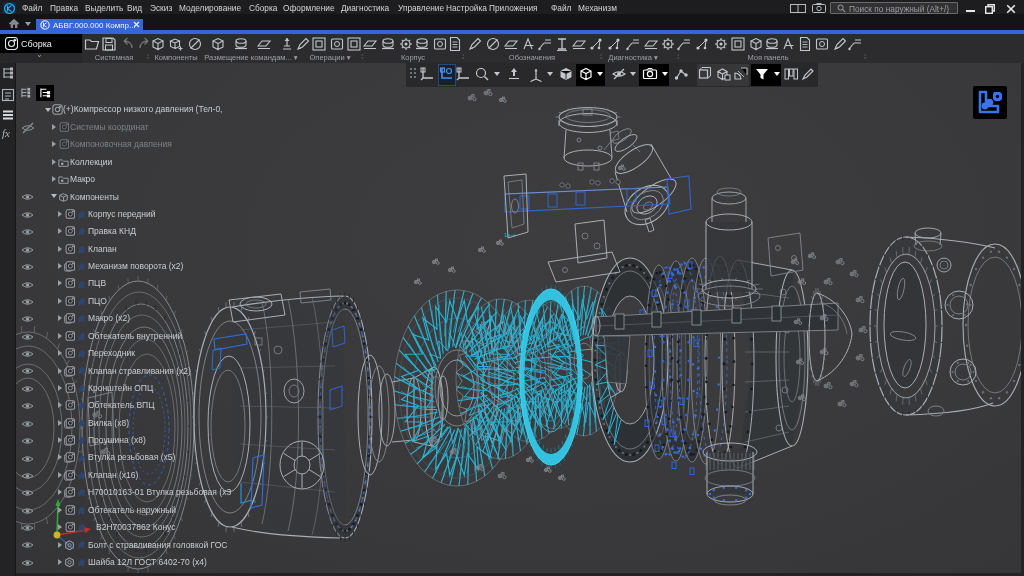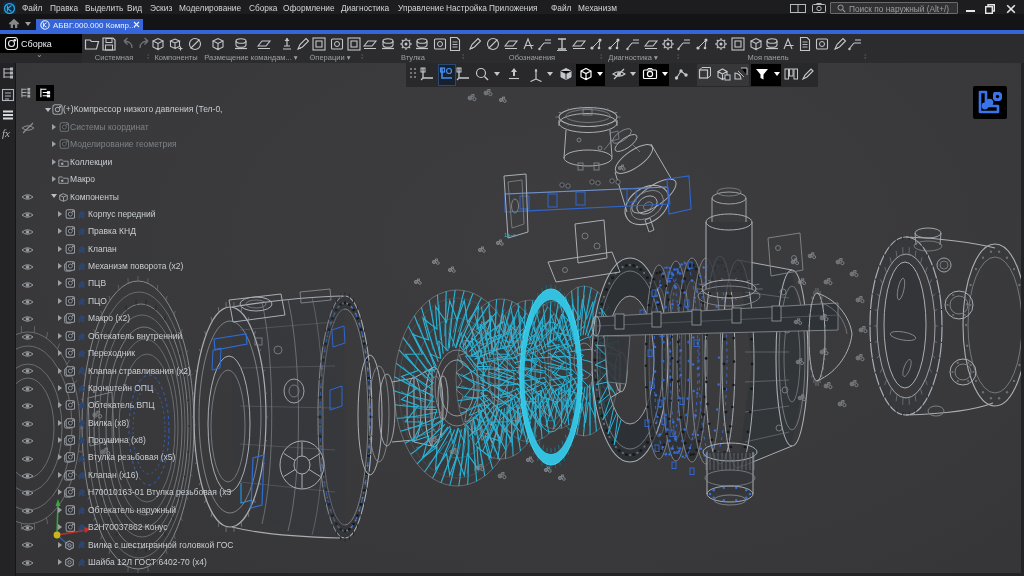--- a/index.html
+++ b/index.html
@@ -1734,21 +1734,21 @@
       <circle cx="7.5" cy="6" r="2.4" fill="none" stroke="#70757a" stroke-width="1"></circle>
       <circle cx="10.5" cy="3" r="1.1" fill="#70757a"></circle>
     </svg>
 <div class="ab tg" style="left:70px;top:122px">Системы координат</div>
 <div class="ab" style="left:52px;top:141px;width:0;height:0;border-top:3.5px solid transparent;border-bottom:3.5px solid transparent;border-left:4.5px solid #9aa0a5"></div>
 <svg class="ab" style="left:58px;top:139px" width="11" height="11" viewBox="0 0 13 13">
       <rect x="2.5" y="1" width="10" height="10" rx="2" fill="#2e2e30" stroke="#70757a" stroke-width="1.2"></rect>
       <circle cx="7.5" cy="6" r="2.4" fill="none" stroke="#70757a" stroke-width="1"></circle>
       <circle cx="10.5" cy="3" r="1.1" fill="#70757a"></circle>
     </svg>
-<div class="ab tg" style="left:70px;top:139px">Моделирование геометрия</div>
+<div class="ab tg" style="left:70px;top:139px">Компоновочная давления</div>
 <div class="ab" style="left:52px;top:159px;width:0;height:0;border-top:3.5px solid transparent;border-bottom:3.5px solid transparent;border-left:4.5px solid #9aa0a5"></div>
 <svg class="ab" style="left:58px;top:157px" width="11" height="11" viewBox="0 0 13 13">
       <path d="M1 3.5 L5 3.5 L6.5 5 L12 5 L12 11 L1 11 Z" fill="none" stroke="#9ea3a8" stroke-width="1.1"></path>
       <circle cx="5" cy="8" r="1.5" fill="#9ea3a8"></circle>
     </svg>
 <div class="ab tw" style="left:70px;top:157px">Коллекции</div>
 <div class="ab" style="left:52px;top:176px;width:0;height:0;border-top:3.5px solid transparent;border-bottom:3.5px solid transparent;border-left:4.5px solid #9aa0a5"></div>
 <svg class="ab" style="left:58px;top:174px" width="11" height="11" viewBox="0 0 13 13">
       <path d="M1 3.5 L5 3.5 L6.5 5 L12 5 L12 11 L1 11 Z" fill="none" stroke="#9ea3a8" stroke-width="1.1"></path>
       <circle cx="5" cy="8" r="1.5" fill="#9ea3a8"></circle>
@@ -2029,34 +2029,34 @@
     </svg>
 <div class="ab" style="left:58px;top:524px;width:0;height:0;border-top:3.5px solid transparent;border-bottom:3.5px solid transparent;border-left:4.5px solid #9aa0a5"></div>
 <svg class="ab" style="left:64px;top:522px" width="11" height="11" viewBox="0 0 13 13">
       <rect x="2.5" y="1" width="10" height="10" rx="2" fill="#2e2e30" stroke="#9ea3a8" stroke-width="1.2"></rect>
       <circle cx="7.5" cy="6" r="2.4" fill="none" stroke="#9ea3a8" stroke-width="1"></circle>
       <circle cx="10.5" cy="3" r="1.1" fill="#9ea3a8"></circle>
     </svg>
 <svg class="ab" style="left:77px;top:523px" width="9" height="10" viewBox="0 0 10 11">
       <path d="M5.5 1 L9 4.5 L6.5 5 L8 8 L7 9 L4.5 6.5 L2.5 9.5 L2 5 Z" fill="#2b4470" stroke="#365080" stroke-width="0.5"></path>
     </svg>
-<div class="ab tw" style="left:88px;top:522px">В2Н70037862 Конус</div>
+<div class="ab tw" style="left:96px;top:522px">В2Н70037862 Конус</div>
 <svg class="ab" style="left:21px;top:540px" width="13" height="10" viewBox="0 0 13 10">
       <path d="M1 5 Q6.5 0.5 12 5 Q6.5 9.5 1 5 Z" fill="none" stroke="#969ba0" stroke-width="1"></path>
       <circle cx="6.5" cy="5" r="1.8" fill="#969ba0"></circle>
     </svg>
 <div class="ab" style="left:58px;top:542px;width:0;height:0;border-top:3.5px solid transparent;border-bottom:3.5px solid transparent;border-left:4.5px solid #9aa0a5"></div>
 <svg class="ab" style="left:64px;top:540px" width="11" height="11" viewBox="0 0 13 13">
       <path d="M6.5 1 L11 3.5 L11 9 L6.5 11.5 L2 9 L2 3.5 Z" fill="none" stroke="#9ea3a8" stroke-width="1.2"></path>
       <circle cx="6.5" cy="6.3" r="2" fill="none" stroke="#9ea3a8" stroke-width="1"></circle>
     </svg>
 <svg class="ab" style="left:77px;top:540px" width="9" height="10" viewBox="0 0 10 11">
       <path d="M5.5 1 L9 4.5 L6.5 5 L8 8 L7 9 L4.5 6.5 L2.5 9.5 L2 5 Z" fill="#2b4470" stroke="#365080" stroke-width="0.5"></path>
     </svg>
-<div class="ab tw" style="left:88px;top:540px">Вилка с шестигранной головкой ГОС</div>
+<div class="ab tw" style="left:88px;top:540px">Болт с стравливания головкой ГОС</div>
 <svg class="ab" style="left:21px;top:558px" width="13" height="10" viewBox="0 0 13 10">
       <path d="M1 5 Q6.5 0.5 12 5 Q6.5 9.5 1 5 Z" fill="none" stroke="#969ba0" stroke-width="1"></path>
       <circle cx="6.5" cy="5" r="1.8" fill="#969ba0"></circle>
     </svg>
 <div class="ab" style="left:58px;top:559px;width:0;height:0;border-top:3.5px solid transparent;border-bottom:3.5px solid transparent;border-left:4.5px solid #9aa0a5"></div>
 <svg class="ab" style="left:64px;top:557px" width="11" height="11" viewBox="0 0 13 13">
       <path d="M6.5 1 L11 3.5 L11 9 L6.5 11.5 L2 9 L2 3.5 Z" fill="none" stroke="#9ea3a8" stroke-width="1.2"></path>
       <circle cx="6.5" cy="6.3" r="2" fill="none" stroke="#9ea3a8" stroke-width="1"></circle>
     </svg>
 <svg class="ab" style="left:77px;top:558px" width="9" height="10" viewBox="0 0 10 11">
@@ -2319,21 +2319,21 @@
     <svg class="ab" style="left:847px;top:36px" width="16" height="16" viewBox="0 0 16 16">
       <path d="M2 13 L7 7 M7 7 L14 7" stroke="#c3c7cb" stroke-width="1.1" fill="none"></path>
       <circle cx="2.5" cy="13" r="1.2" fill="#c3c7cb"></circle>
       <path d="M8 4 L14 4" stroke="#c3c7cb" stroke-width="1"></path>
     </svg>
   <div class="ab" style="left:82px;top:53px;width:942px;height:10px;background:#2c2c2f"></div>
   <div class="ab lb" style="left:44px;width:140px">Системная</div>
     <div class="ab lb" style="left:106px;width:140px">Компоненты</div>
     <div class="ab lb" style="left:181px;width:140px">Размещение командам... ▾</div>
     <div class="ab lb" style="left:260px;width:140px">Операции ▾</div>
-    <div class="ab lb" style="left:343px;width:140px">Втулка</div>
+    <div class="ab lb" style="left:343px;width:140px">Корпус</div>
     <div class="ab lb" style="left:462px;width:140px">Обозначения</div>
     <div class="ab lb" style="left:563px;width:140px">Диагностика ▾</div>
     <div class="ab lb" style="left:698px;width:140px">Моя панель</div>
     <div class="ab sep" style="left:147px">⁞</div>
     <div class="ab sep" style="left:207px">⁞</div>
     <div class="ab sep" style="left:311px">⁞</div>
     <div class="ab sep" style="left:361px">⁞</div>
     <div class="ab sep" style="left:462px">⁞</div>
     <div class="ab sep" style="left:600px">⁞</div>
     <div class="ab sep" style="left:677px">⁞</div>

